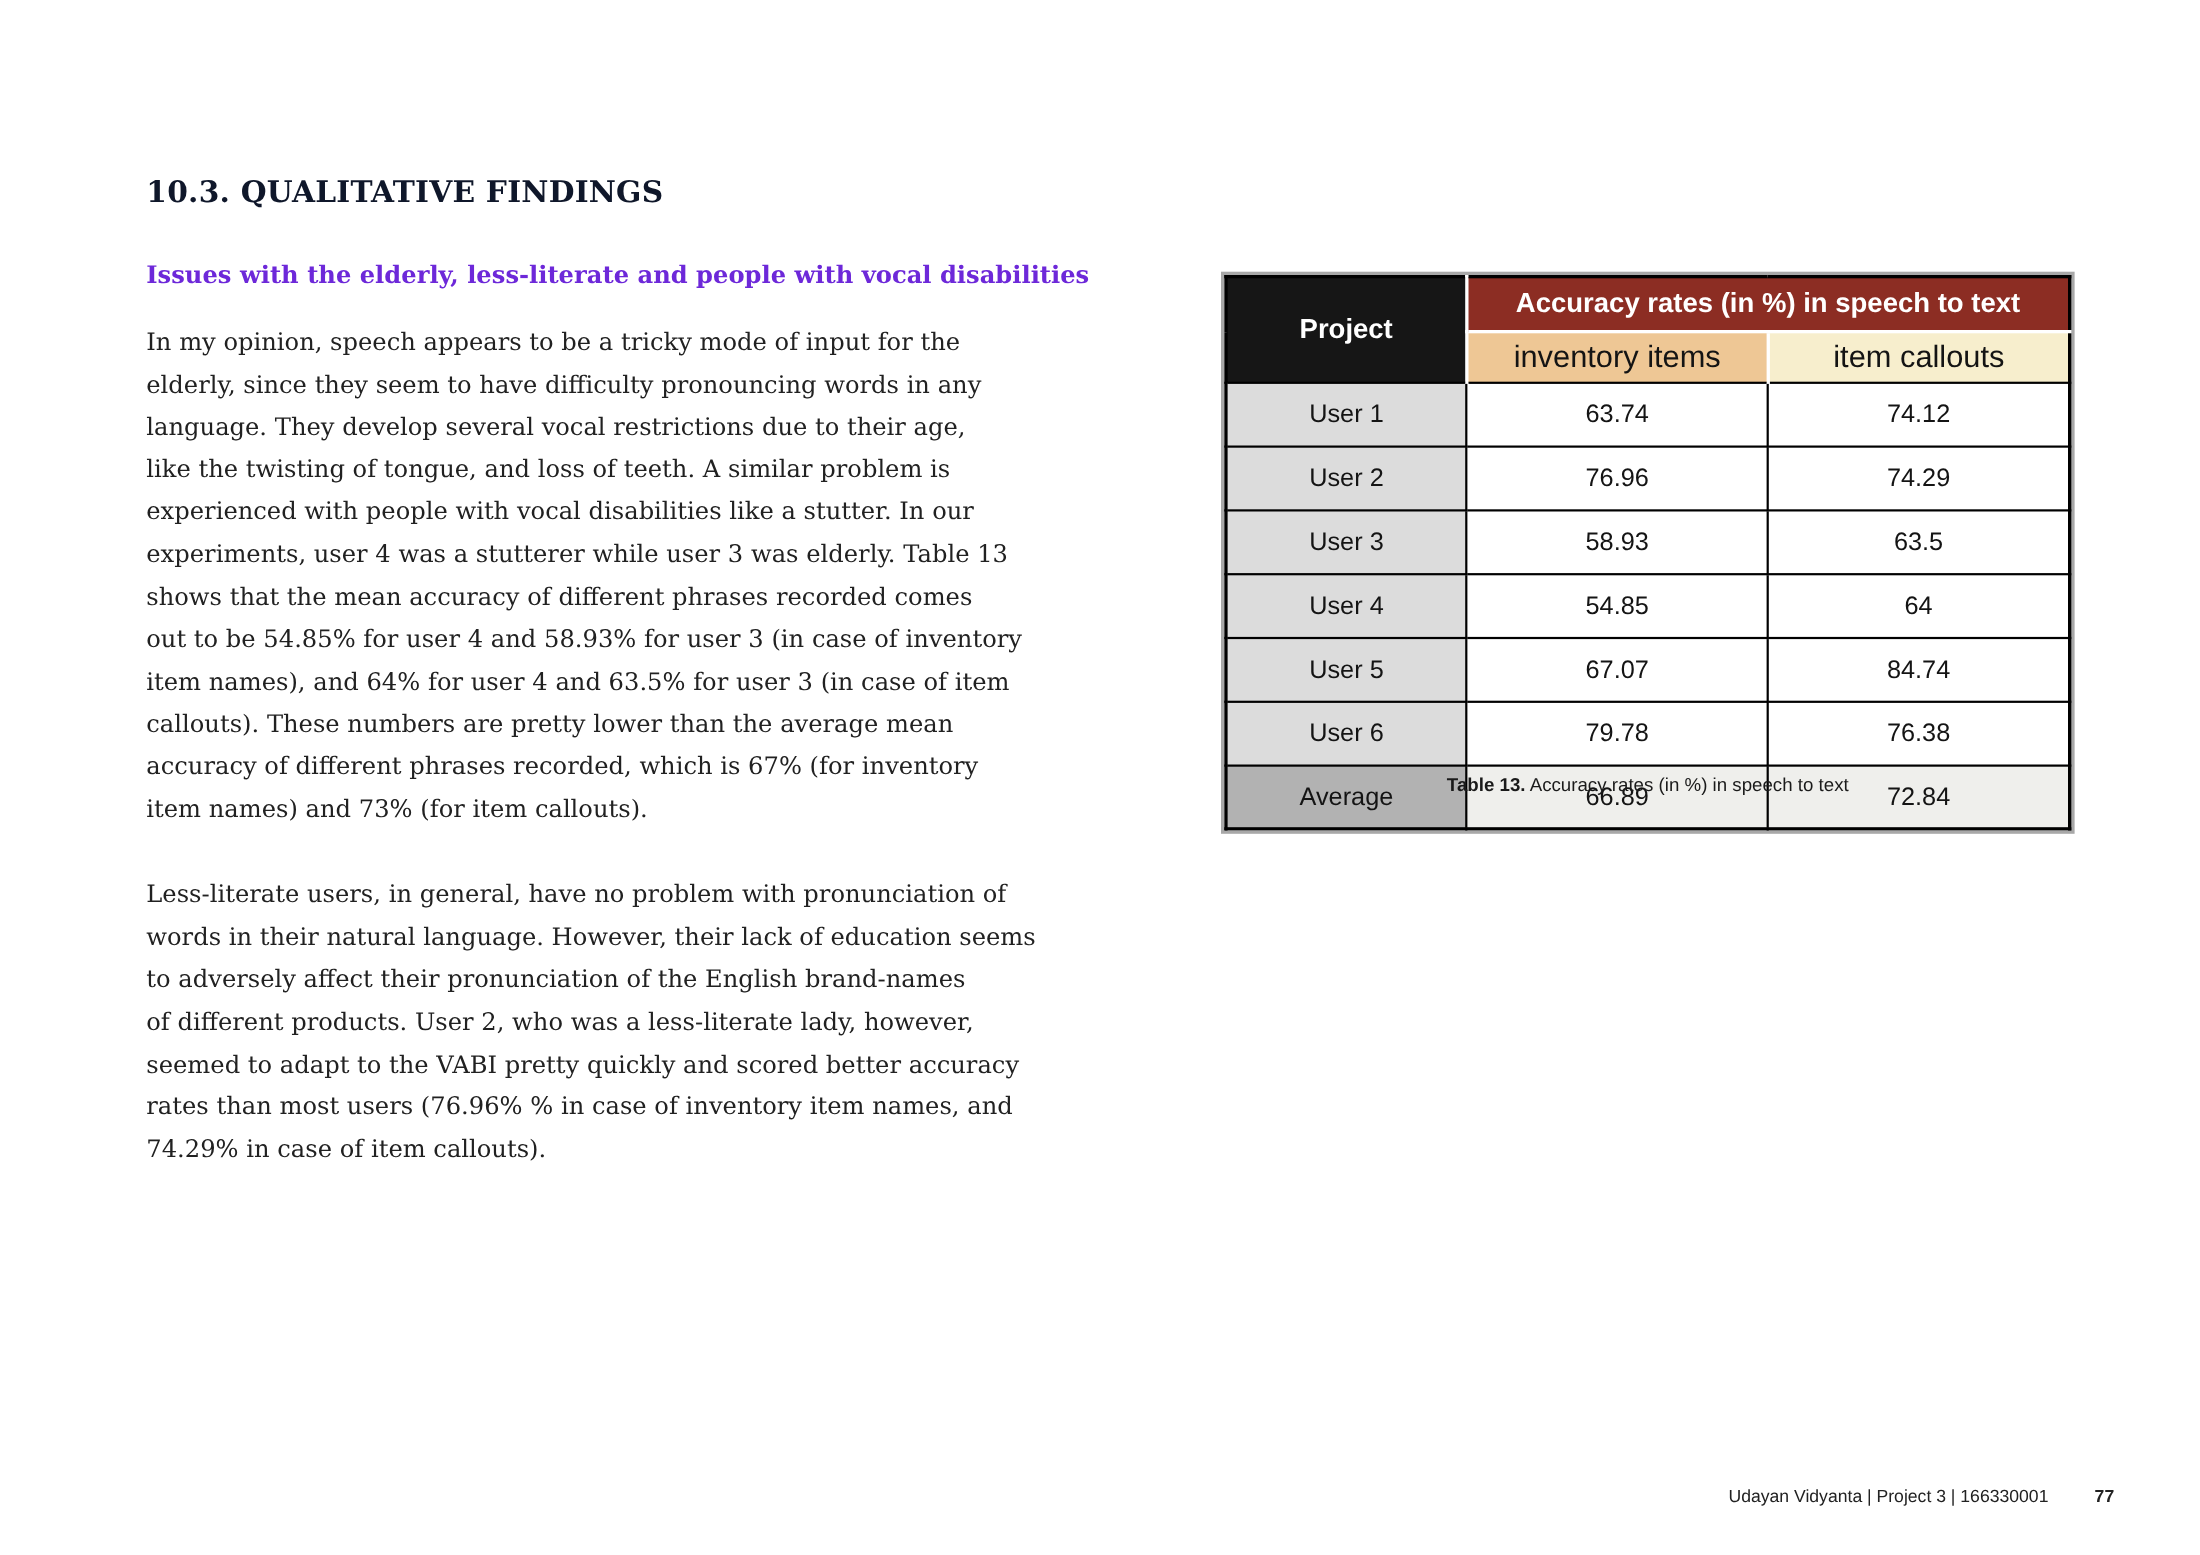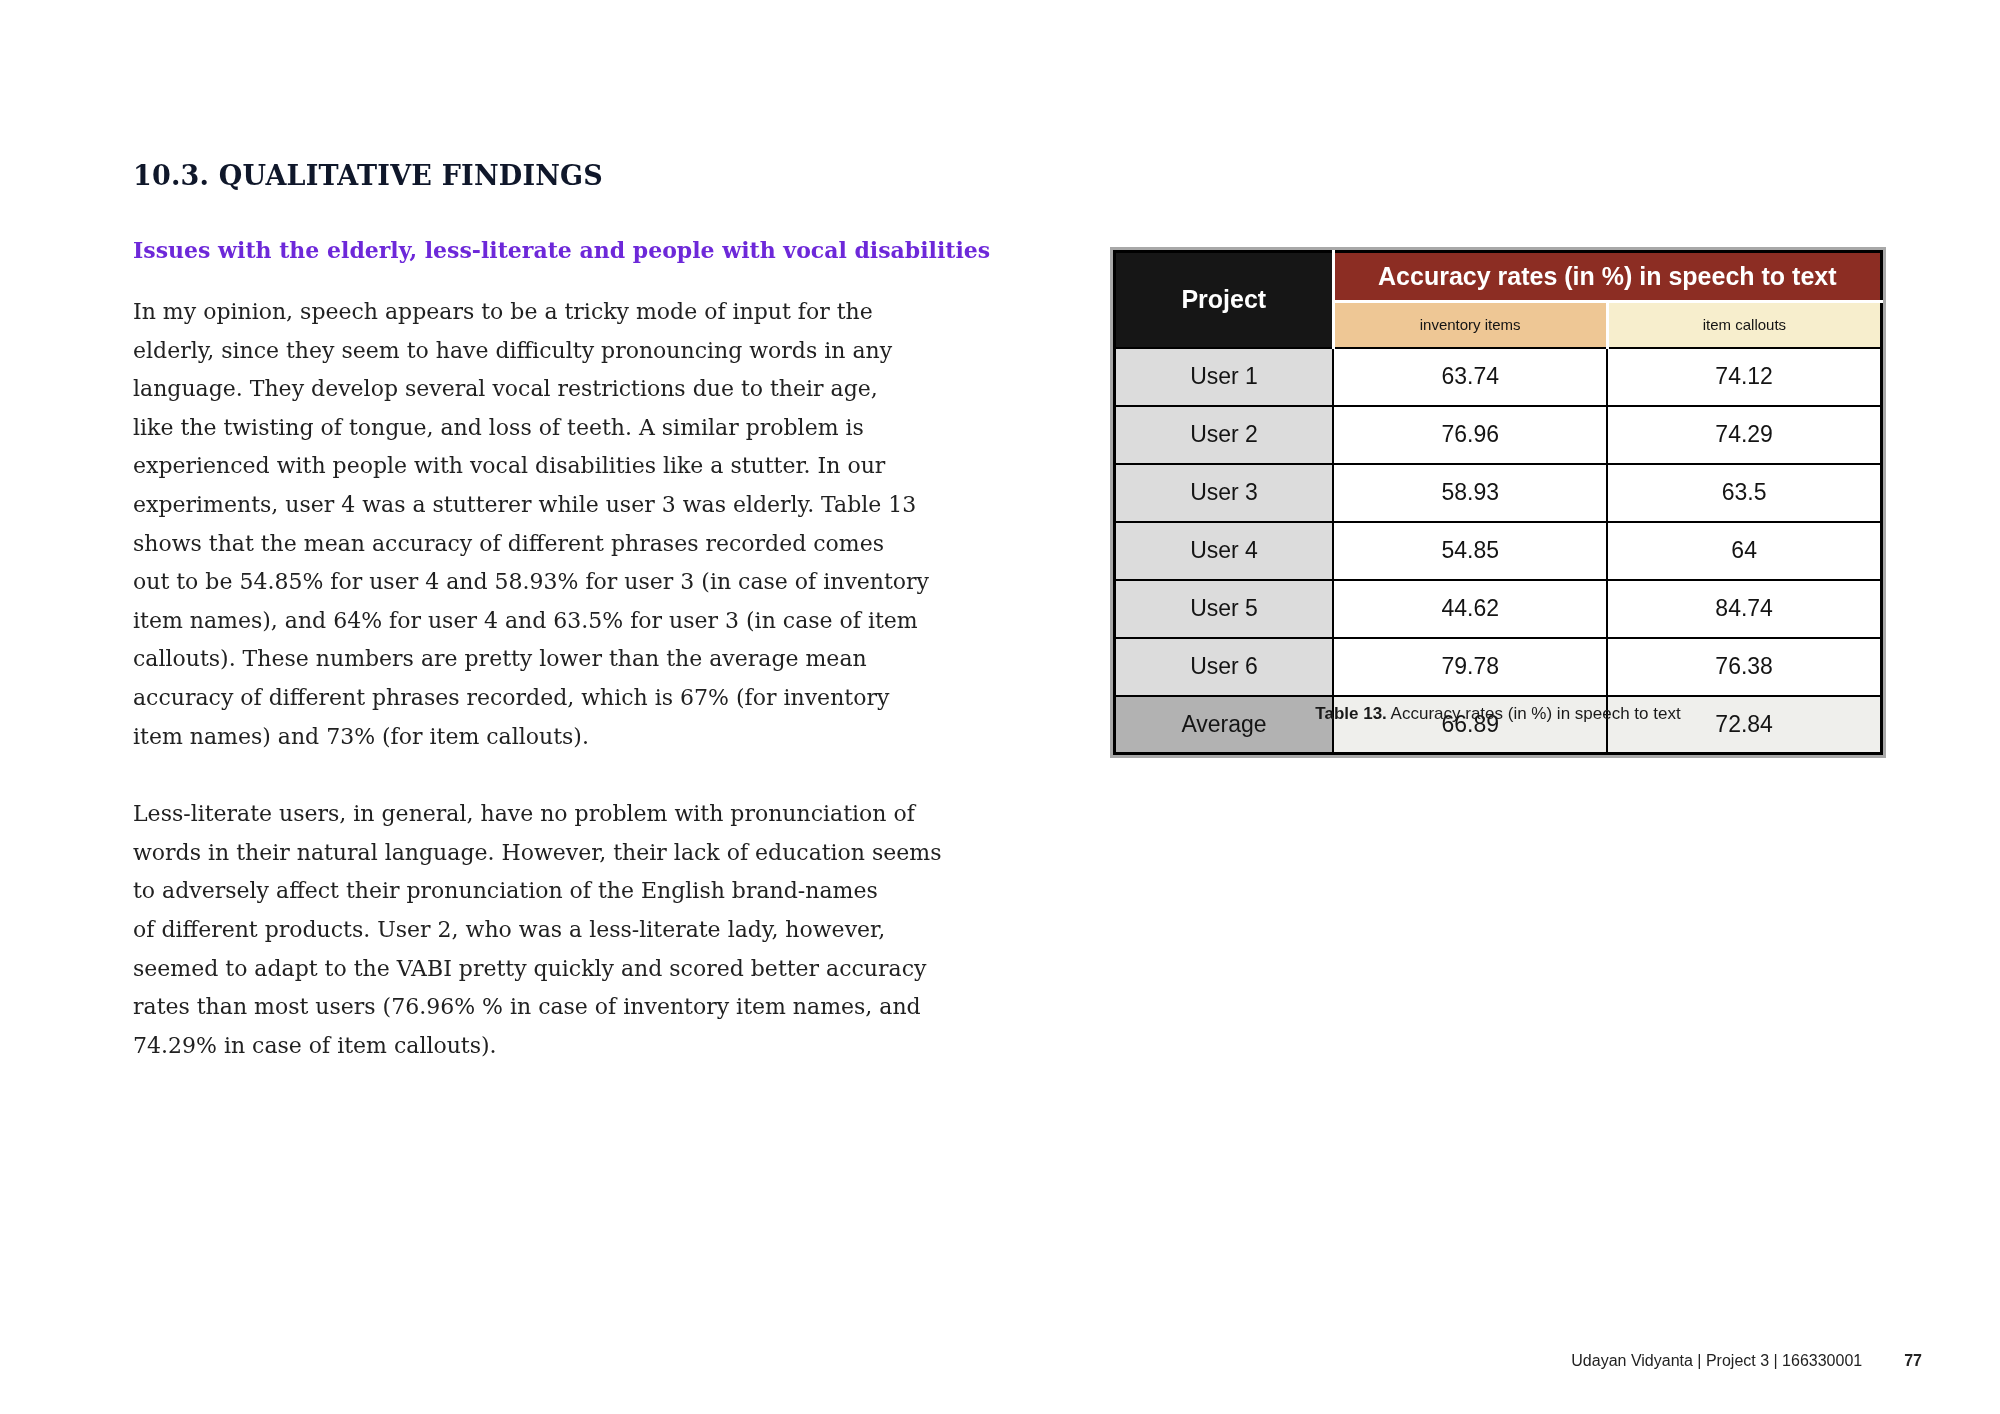--- a/index.html
+++ b/index.html
@@ -74,21 +74,21 @@
     border-bottom: 2px solid #000;
   }
   th.group {
     background: var(--group-header-bg, #8c2d23);
     color: #fff;
     font-size: 25px;
     font-weight: bold;
     border-bottom: 3px solid #fff;
   }
   th.colhead {
-    font-size: 15px;
+    font-size: 28px;
     font-weight: normal;
     color: #141414;
     border-bottom: 2px solid #000;
   }
   th.colhead.col1 { background: var(--col1-bg, #eec795); border-right: 3px solid #fff; }
   th.colhead.col2 { background: var(--col2-bg, #f7eecd); }
 
   .acc-table tbody td {
     border: 2px solid #000;
     font-size: 23px;
@@ -182,21 +182,21 @@
         <td class="value">58.93</td>
         <td class="value">63.5</td>
       </tr>
       <tr>
         <td class="subject">User 4</td>
         <td class="value">54.85</td>
         <td class="value">64</td>
       </tr>
       <tr>
         <td class="subject">User 5</td>
-        <td class="value">44.62</td>
+        <td class="value">67.07</td>
         <td class="value">84.74</td>
       </tr>
       <tr>
         <td class="subject">User 6</td>
         <td class="value">79.78</td>
         <td class="value">76.38</td>
       </tr>
       <tr class="average">
         <td class="subject">Average</td>
         <td class="value">66.89</td>

